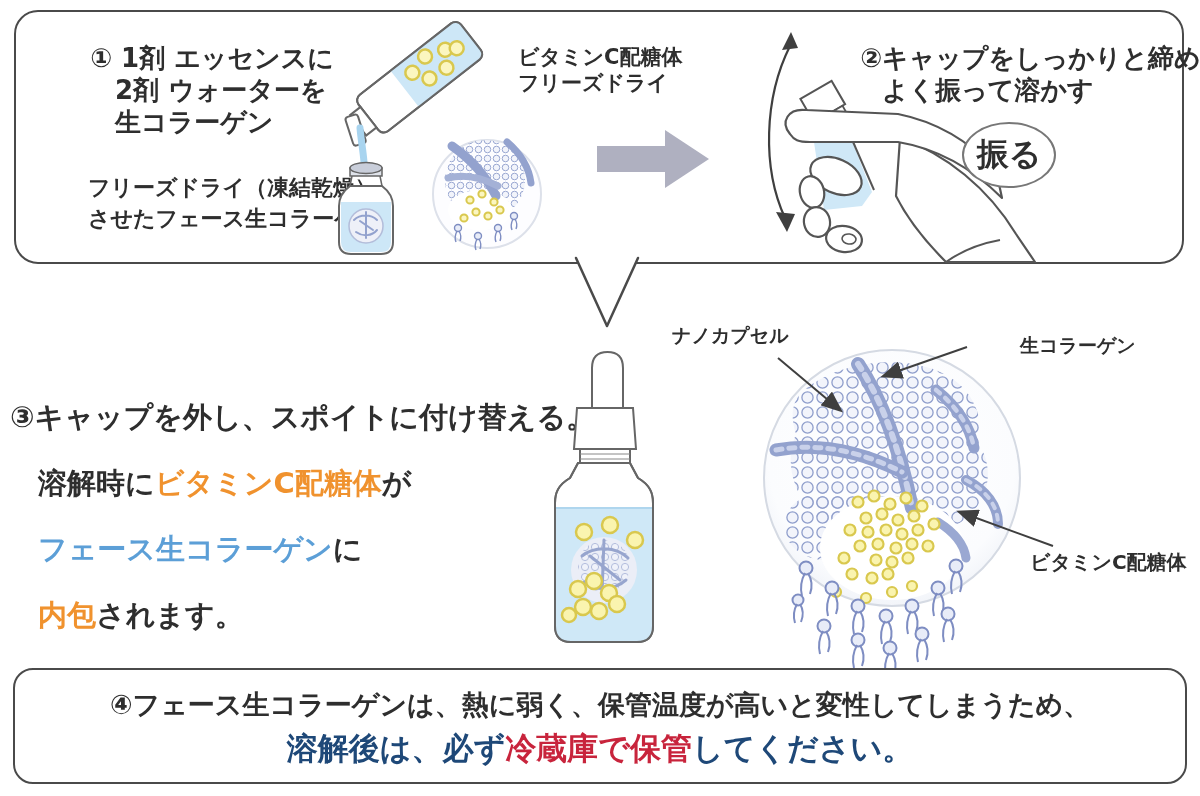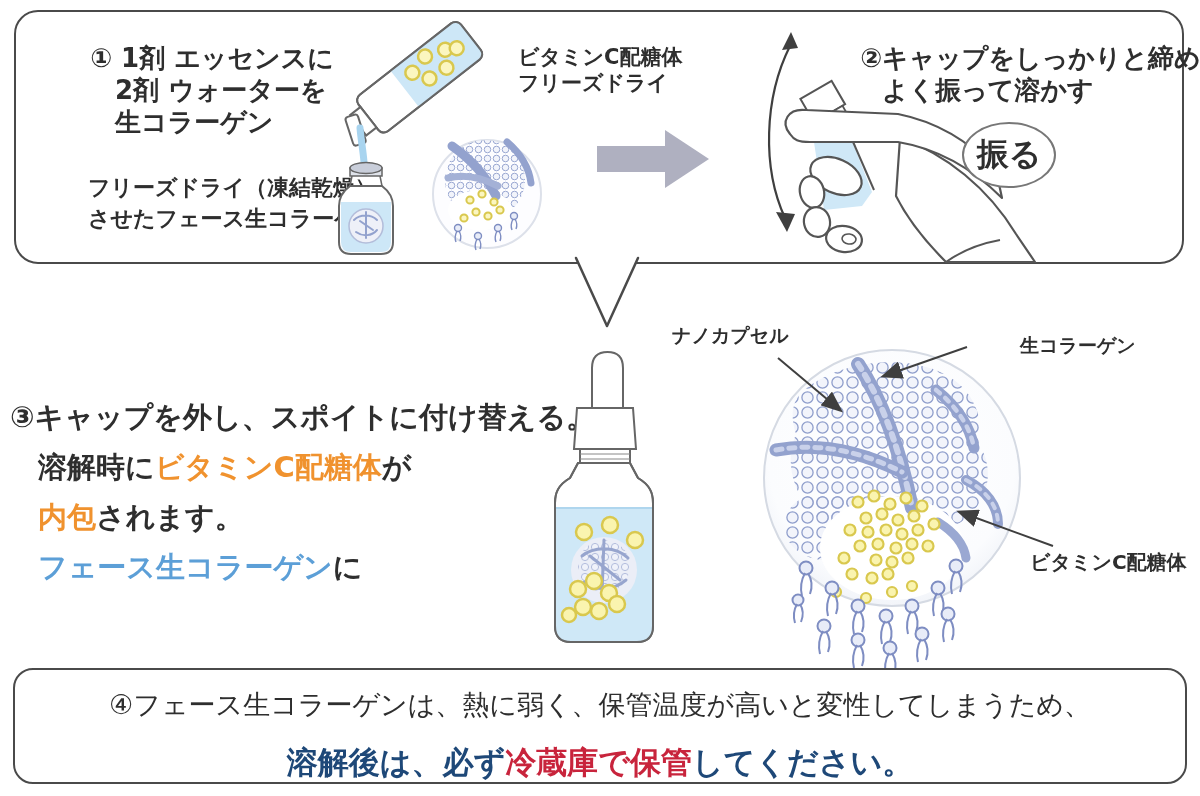--- a/index.html
+++ b/index.html
@@ -13,25 +13,25 @@
   .step1-text{left:90px;top:42px;font-size:26px;line-height:32px;}
   .step1-text .ind{padding-left:25px;}
   .freeze-note{left:88px;top:172px;font-size:22px;line-height:31px;}
   .water-label{left:518px;top:44px;font-size:21px;line-height:26px;}
   .step2-text{left:860px;top:42px;font-size:26px;line-height:32px;}
   .step2-text .ind{padding-left:22px;}
   #shake-badge{position:absolute;left:962px;top:122px;width:90px;height:62px;border:2px solid #777;
      border-radius:50%;display:flex;align-items:center;justify-content:center;
      font-size:32px;font-weight:bold;color:#2e2e2e;background:#fff;}
   .step3-text{left:10px;top:392px;font-size:29px;line-height:50px;}
-  .step3-text .ind{padding-left:28px;}
+  .step3-text .ind{padding-left:28px;margin-top:16px;}
   .dgm-label{font-size:19px;}
   #lbl-vitamin{font-size:20px;}
-  #box4 .l1{margin-top:17px;font-size:27px;font-weight:normal;color:#2e2e2e;}
-  #box4 .l2{margin-top:19px;font-size:31px;font-weight:bold;}
+  #box4 .l1{margin-top:17px;font-size:27px;font-weight:bold;color:#2e2e2e;}
+  #box4 .l2{margin-top:5px;font-size:31px;font-weight:bold;}
   svg{position:absolute;overflow:visible;}
   .num{font-weight:bold;}
 </style>
 </head>
 <body>
 
 <div id="canvas">
 
   <div id="box1" class="roundbox"></div>
 
@@ -177,24 +177,24 @@
   <div id="shake-badge">
     <span>振る</span>
   </div>
 
   <div class="t step3-text">
     <div><span class="num">③</span><span>キャップを外し、スポイトに付け替える。</span></div>
     <div class="ind">
       <span style="color: rgb(46, 46, 46);">溶解時に</span><span style="color: rgb(240, 146, 46);">ビタミンC配糖体</span><span style="color: rgb(46, 46, 46);">が</span>
     </div>
     <div class="ind">
-      <span style="color: rgb(240, 146, 46);">内包</span><span style="color: rgb(46, 46, 46);">されます。</span>
+      <span style="color: rgb(92, 159, 215);">フェース生コラーゲン</span><span style="color: rgb(46, 46, 46);">に</span>
     </div>
     <div class="ind">
-      <span style="color: rgb(92, 159, 215);">フェース生コラーゲン</span><span style="color: rgb(46, 46, 46);">に</span>
+      <span style="color: rgb(240, 146, 46);">内包</span><span style="color: rgb(46, 46, 46);">されます。</span>
     </div>
   </div>
 
   <svg style="left:540px;top:342px" width="180" height="305" viewBox="0 0 180 305">
     <defs>
       <clipPath id="bodyclip">
         <path d="M30,136 C18,143 15,151 15,161 V 284 Q 15,300 31,300 H 97 Q 113,300 113,284 V 161 C 113,151 110,143 98,136 L 90,121 H 38 Z"></path>
       </clipPath>
       <pattern id="bub3" width="10" height="10" patternUnits="userSpaceOnUse">
         <circle cx="5" cy="5" r="3.6" fill="#F2F4FB" stroke="#9AA7D0" stroke-width="1"></circle>

